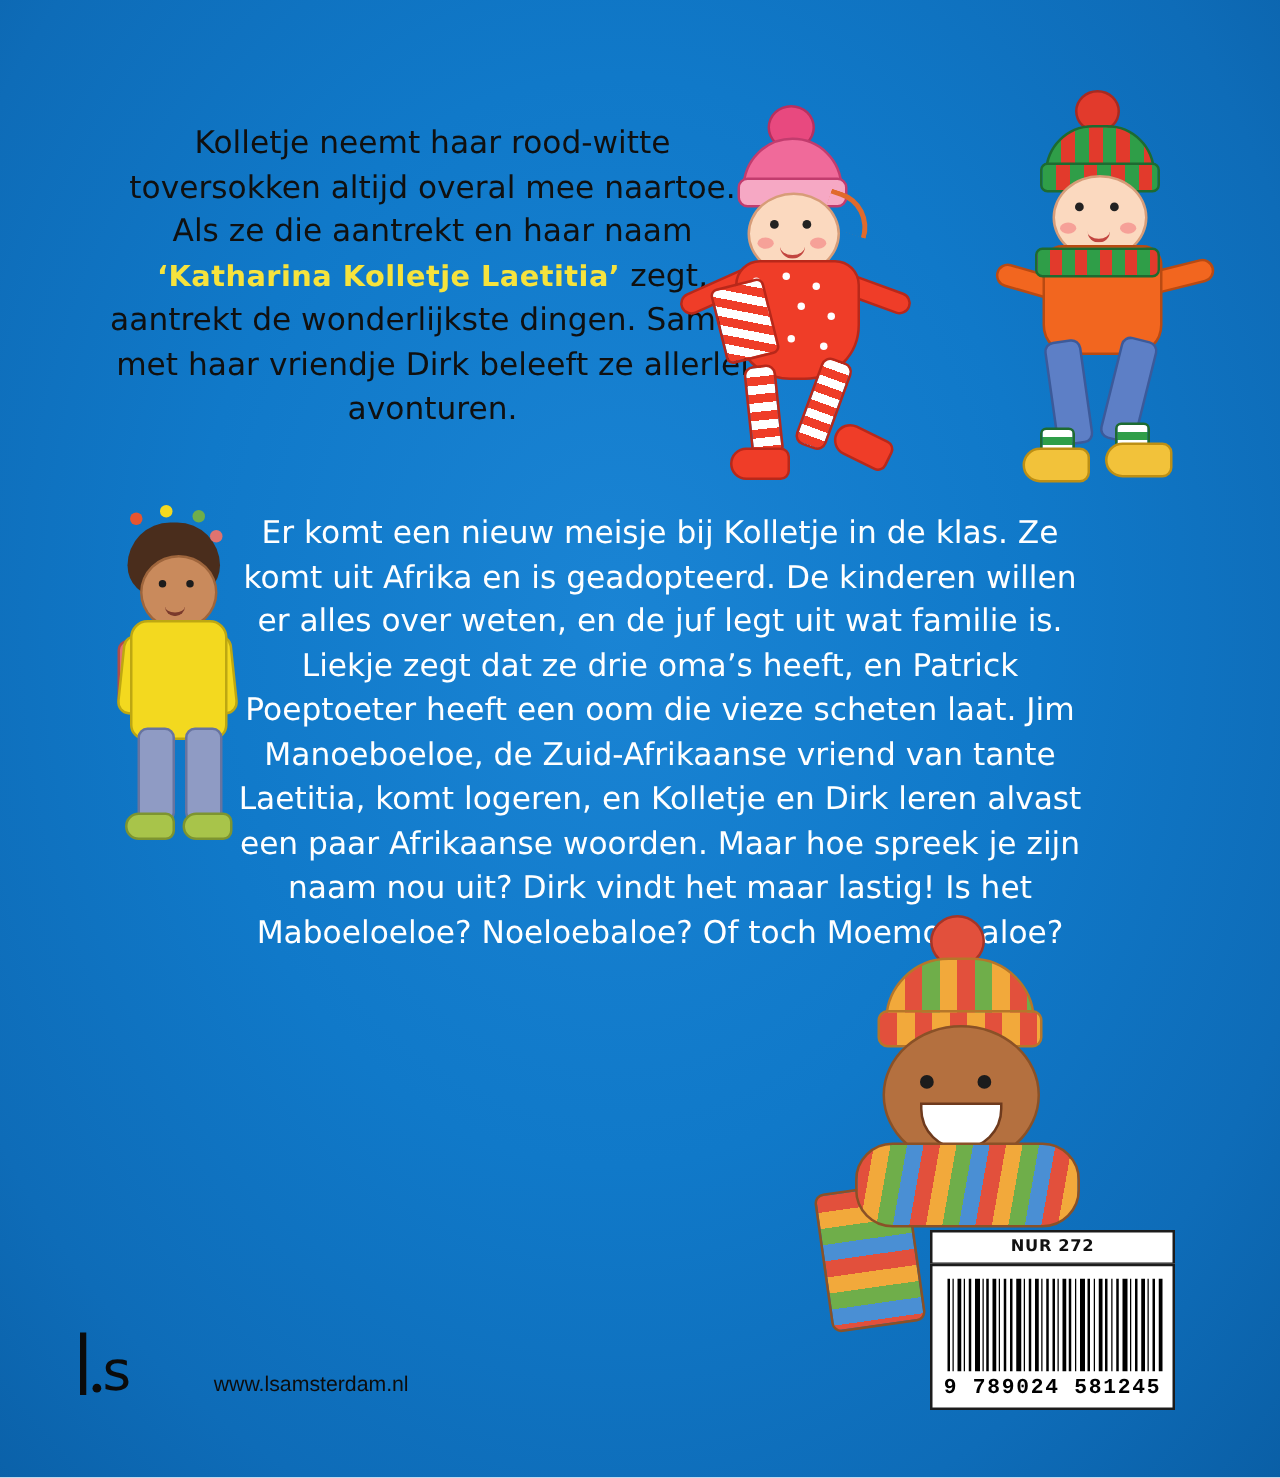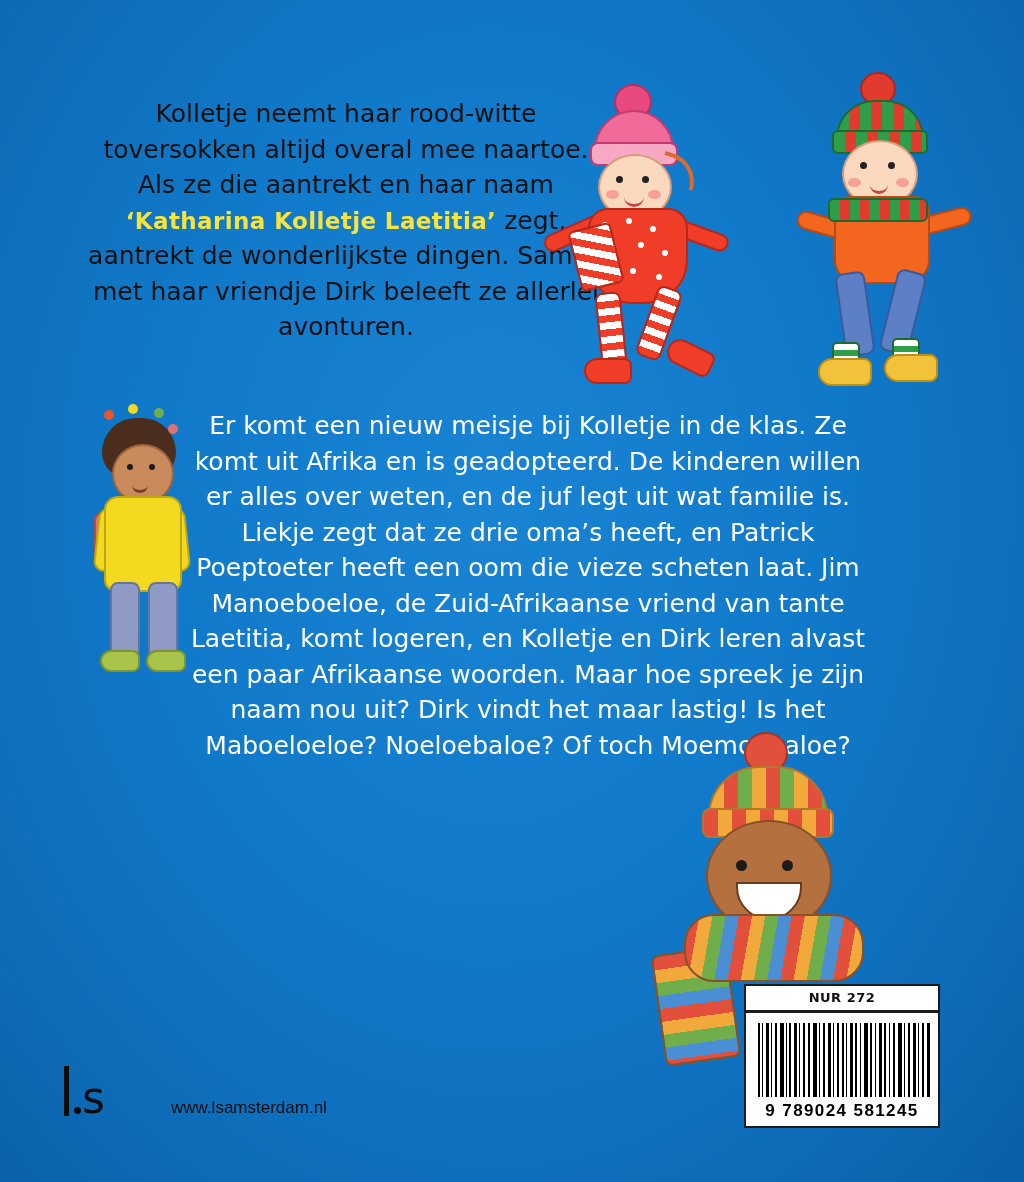--- a/index.html
+++ b/index.html
@@ -148,21 +148,21 @@
     bottom: 0;
     background: #000;
     display: block;
   }
   .barnum {
     position: absolute;
     left: 0;
     right: 0;
     top: 88px;
     text-align: center;
-    font-family: Liberation Sans, sans-serif;
+    font-family: Liberation Mono, monospace;
     font-size: 17px;
     font-weight: bold;
     letter-spacing: 1.4px;
     color: #000;
   }
 
   
   .illus { position: absolute; }
 
   

